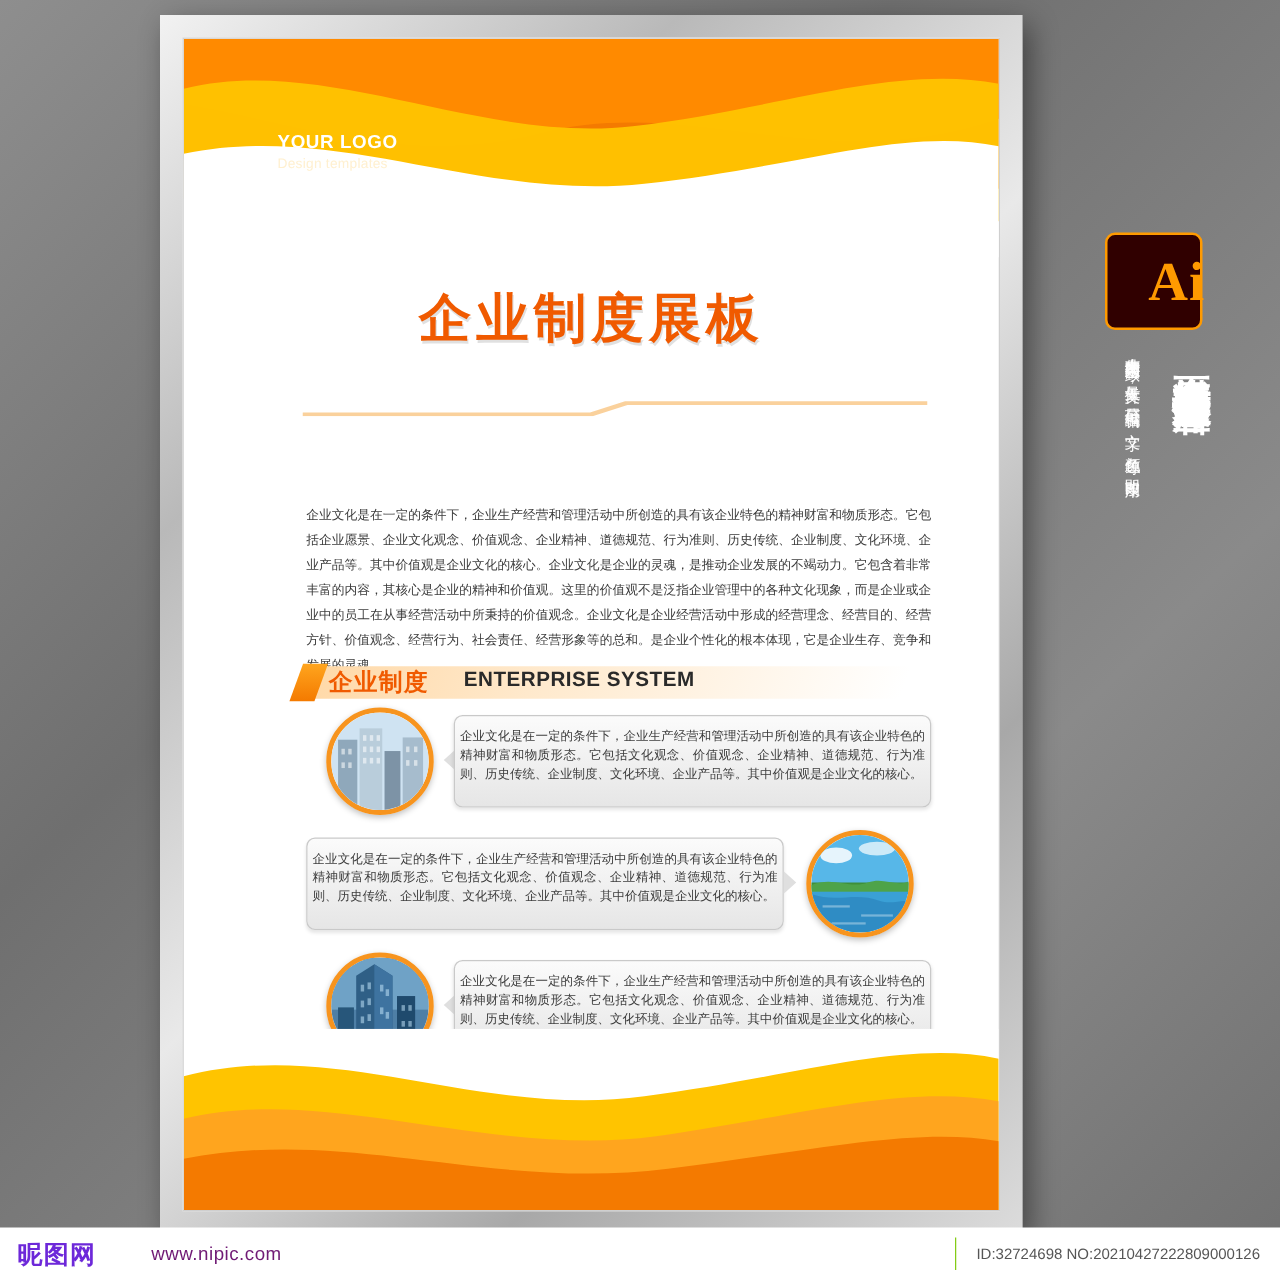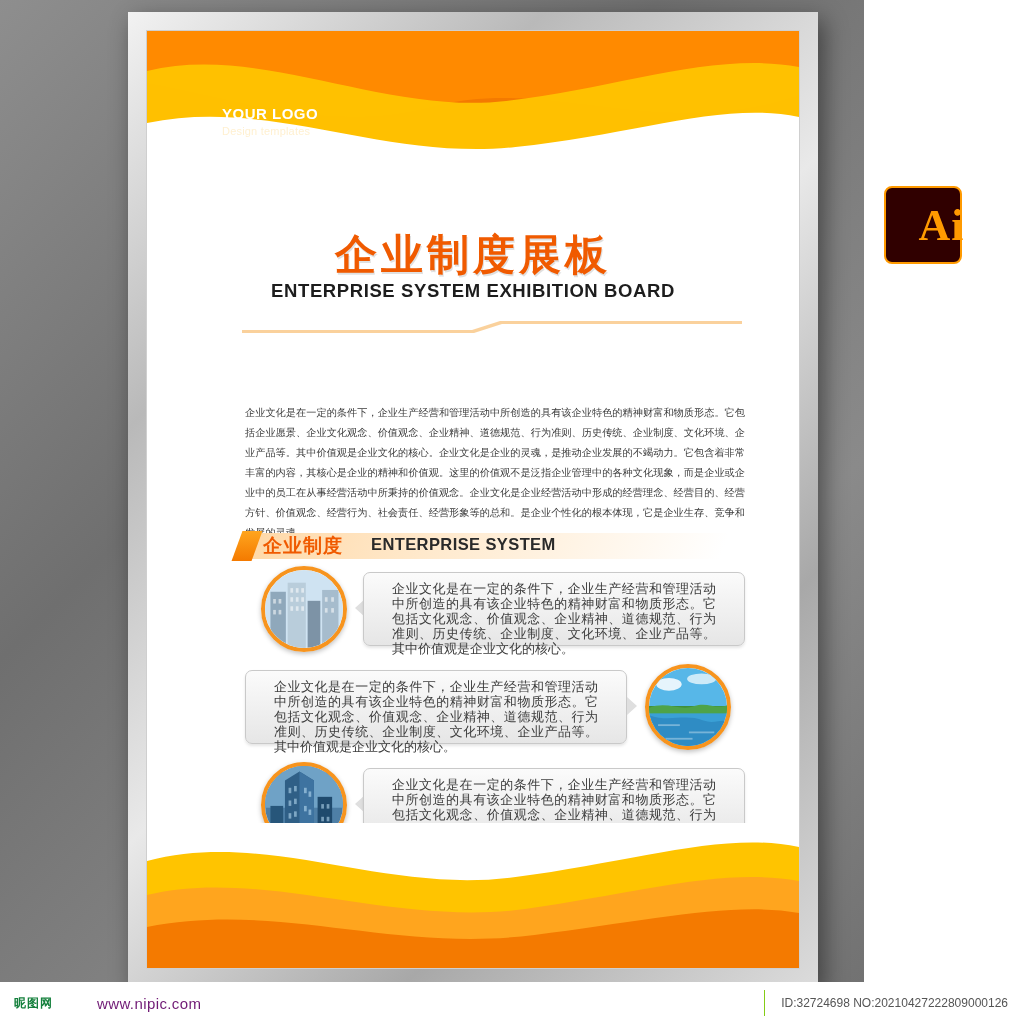--- a/index.html
+++ b/index.html
@@ -4,21 +4,21 @@
 <style>
   * { box-sizing: border-box; }
   html, body {
     margin: 0; padding: 0;
     width: 1024px; height: 1024px;
     font-family: "Liberation Sans", sans-serif;
     overflow: hidden;
   }
   #stage {
     position: relative;
-    width: 864px; height: 1024px;
+    width: 1024px; height: 1024px;
     background: linear-gradient(135deg, #8e8e8e 0%, #6f6f6f 35%, #8a8a8a 70%, #707070 100%);
   }
 
   
   #frame-outer {
     position: absolute;
     left: 128px; top: 12px;
     width: 690px; height: 975px;
     background: linear-gradient(135deg,#f2f2f2 0%, #b9b9b9 25%, #e9e9e9 50%, #a8a8a8 75%, #dcdcdc 100%);
     box-shadow: 6px 8px 22px rgba(0,0,0,0.45);
@@ -95,23 +95,23 @@
   }
 
   
   .row { position: absolute; width: 500px; left: 98px; height: 86px; }
   .bubble {
     position: absolute; top: 6px; height: 74px;
     background: linear-gradient(180deg,#fbfbfb,#e6e6e6);
     border: 1px solid #c9c9c9;
     border-radius: 7px;
     box-shadow: 0 2px 3px rgba(0,0,0,.10);
-    padding: 9px 28px;
-    font-size: 13px; line-height: 15px; color: #3c3c3c; text-align: justify;
-    font-family: Liberation Mono, monospace;
+    padding: 9px 4px;
+    font-size: 10px; line-height: 15px; color: #3c3c3c; text-align: justify;
+    font-family: Liberation Serif, serif;
   }
   .bubble.right { left: 118px; width: 382px; }
   .bubble.left  { left: 0px;  width: 382px; }
   .bubble-arrow {
     position: absolute; top: 33px; width: 0; height: 0;
   }
   .arrow-left {
     left: 110px;
     border-top: 9px solid transparent; border-bottom: 9px solid transparent;
     border-right: 10px solid #dfdfdf;
@@ -157,21 +157,21 @@
   }
 
   
   #footer {
     position: absolute; left: 0; bottom: 0; width: 1024px; height: 42px;
     background: #ffffff; display: flex; align-items: center;
   }
   #footer-brand {
     display: flex; align-items: center; gap: 8px; padding-left: 14px;
   }
-  #brand-cn { font-size: 12px; font-weight: bold; color: #15803d; letter-spacing: 1px;
+  #brand-cn { font-size: 20px; font-weight: bold; color: #6d28d9; letter-spacing: 1px;
     font-family: "DejaVu Sans","Liberation Sans",sans-serif; }
   #brand-url { font-size: 15px; color: #701a75; letter-spacing: .4px; margin-left: 36px; }
   #footer-id {
     margin-left: auto; padding-right: 16px; font-size: 12px; color: #555;
     border-left: 1px solid #84cc16; padding-left: 16px; height: 26px; display:flex; align-items:center;
   }
 </style>
 </head>
 <body>
 
@@ -189,21 +189,20 @@
           <path d="M0,92 C130,66 250,130 390,116 C520,103 610,70 690,86 L690,175 L0,175 Z" fill="#ffffff"></path>
         </svg>
       </div>
 
       <div id="logo-block">
         <div id="logo-title">YOUR LOGO</div>
         <div id="logo-sub">Design templates</div>
       </div>
 
       <div id="main-title">企业制度展板</div>
-      <div id="main-subtitle">ENTERPRISE SYSTEM EXHIBITION BOARD</div>
       <svg id="title-rule" viewBox="0 0 500 14" preserveAspectRatio="none">
         <path d="M0,11 L230,11 L258,2 L500,2 L500,5 L260,5 L232,14 L0,14 Z" fill="#f9c98b" opacity="0.85"></path>
       </svg>
 
 
       <div id="intro-para">企业文化是在一定的条件下，企业生产经营和管理活动中所创造的具有该企业特色的精神财富和物质形态。它包括企业愿景、企业文化观念、价值观念、企业精神、道德规范、行为准则、历史传统、企业制度、文化环境、企业产品等。其中价值观是企业文化的核心。企业文化是企业的灵魂，是推动企业发展的不竭动力。它包含着非常丰富的内容，其核心是企业的精神和价值观。这里的价值观不是泛指企业管理中的各种文化现象，而是企业或企业中的员工在从事经营活动中所秉持的价值观念。企业文化是企业经营活动中形成的经营理念、经营目的、经营方针、价值观念、经营行为、社会责任、经营形象等的总和。是企业个性化的根本体现，它是企业生存、竞争和发展的灵魂。</div>
 
       <div class="section-head" style="top:500px">
         <div class="sh-bar"></div>
         <div class="sh-tab"></div>

